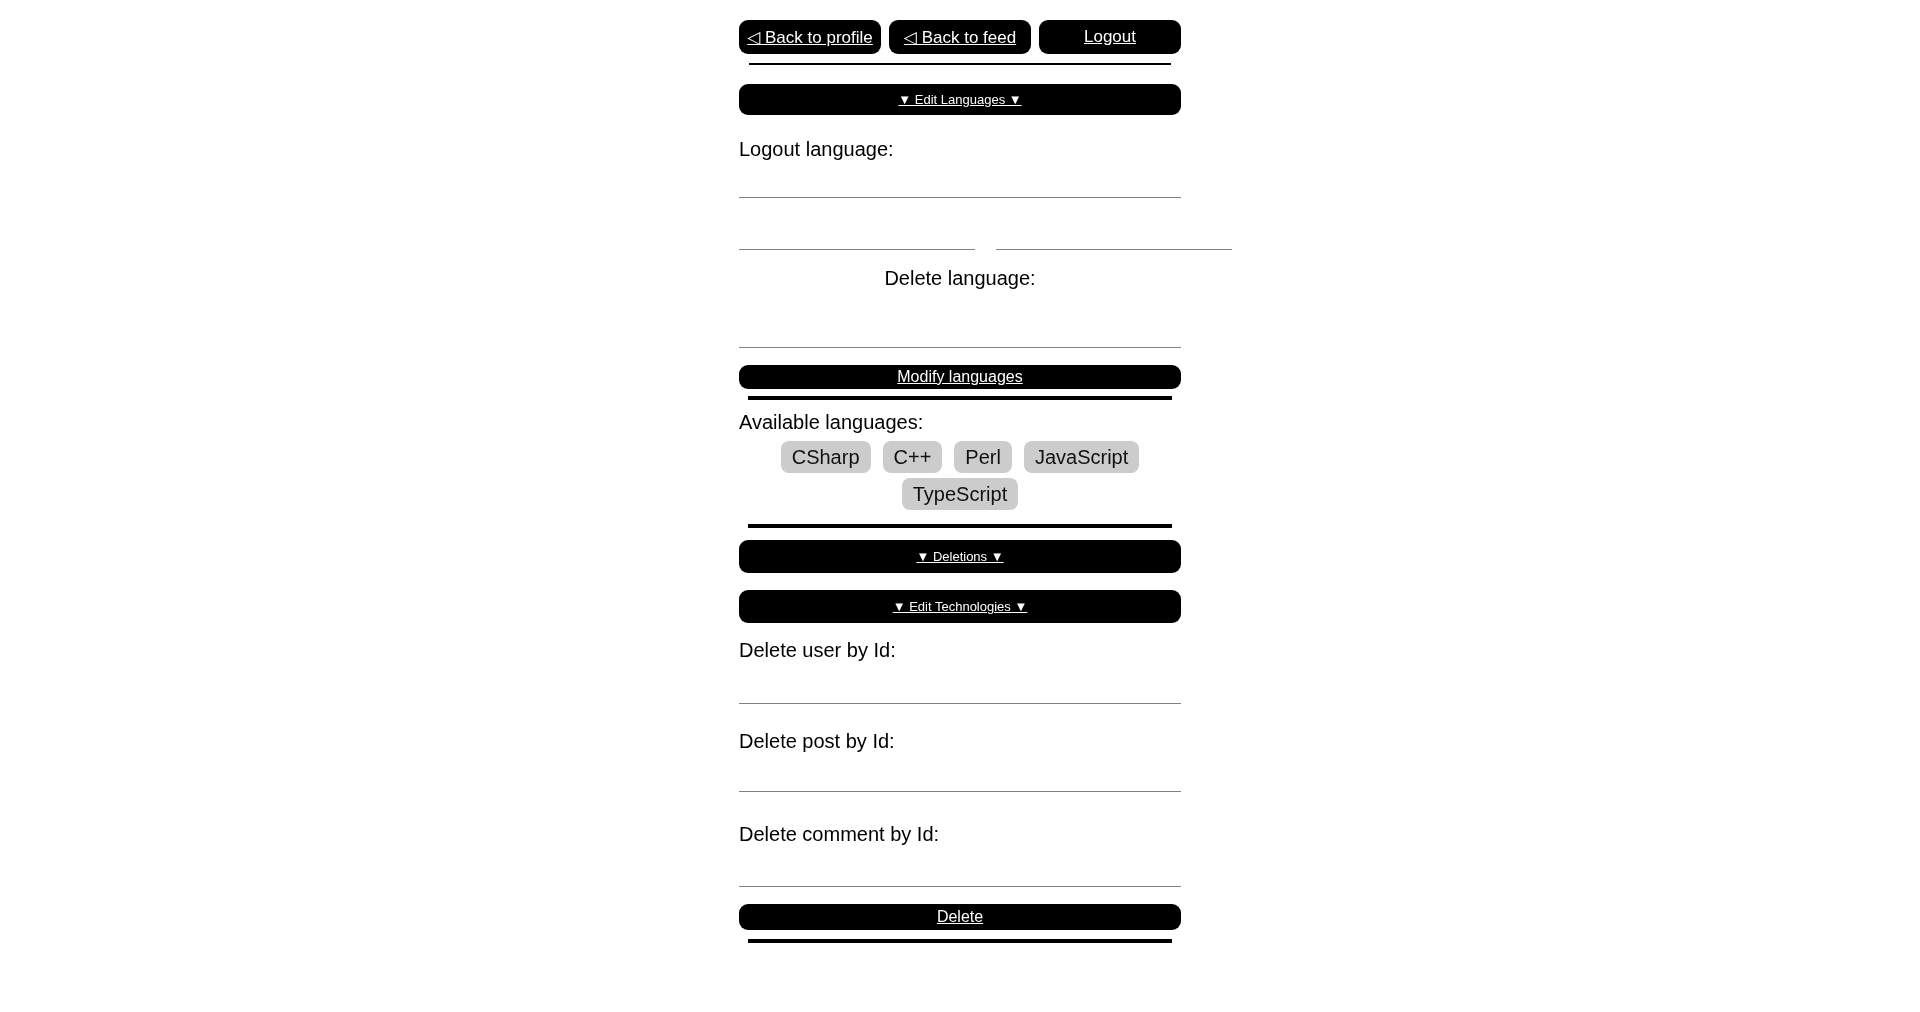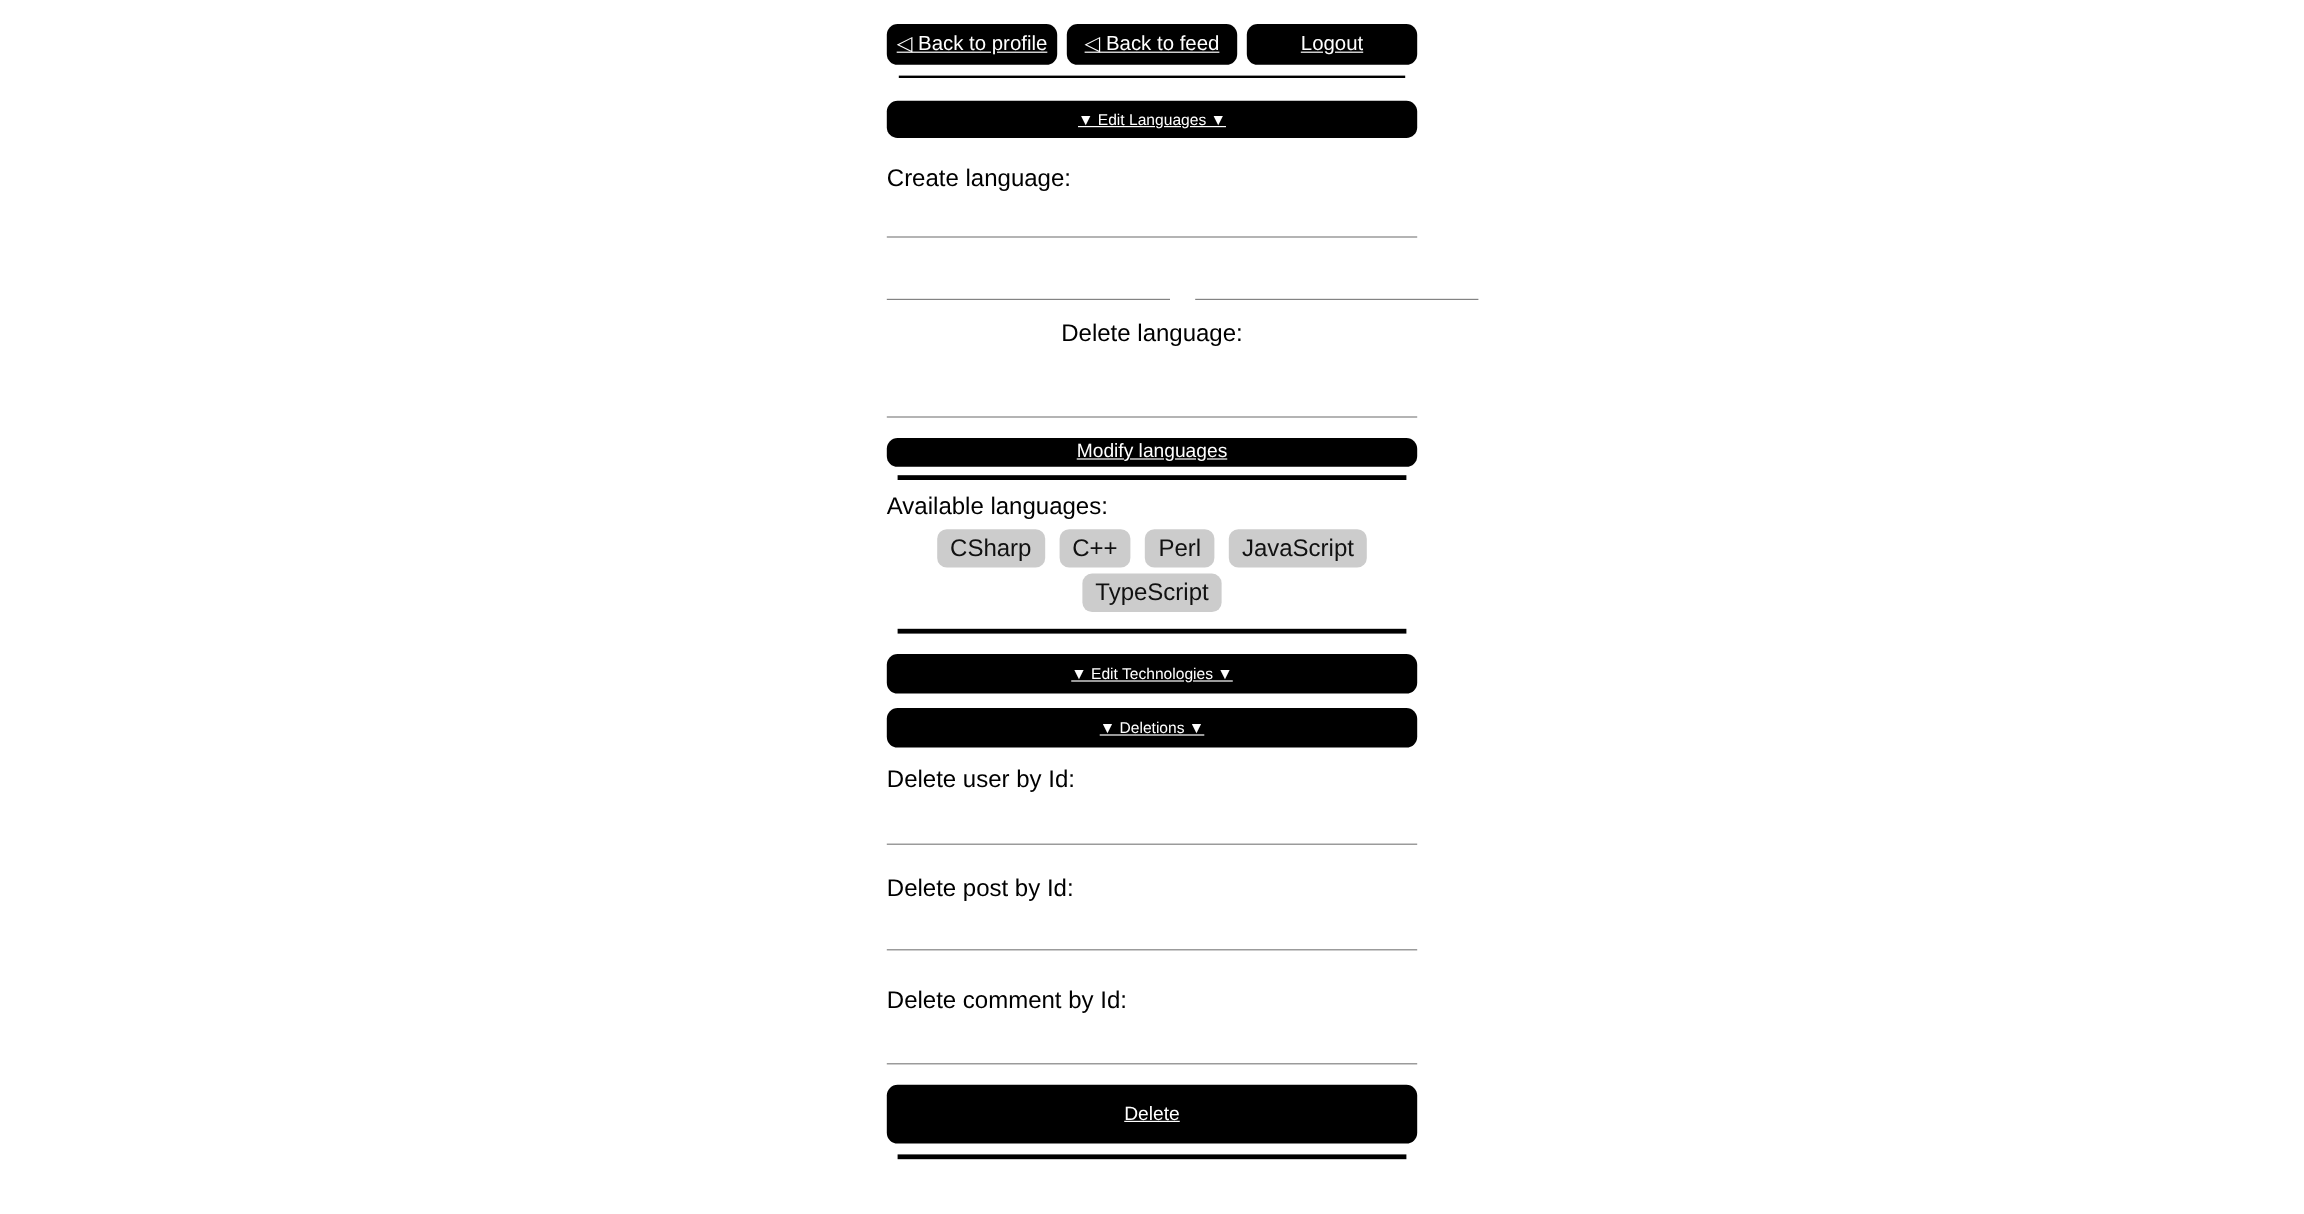--- a/index.html
+++ b/index.html
@@ -16,21 +16,21 @@
     display: block; background: #000; color: #fff; border: none;
     border-radius: 9px; font-family: inherit; cursor: pointer;
     text-align: center;
     text-decoration: underline;
   }
   .topbar { display: flex; gap: 8px; }
   .topbar .btn { flex: 1 1 0; height: 34px; font-size: 17px; }
   .accordion { width: 100%; height: 31px; font-size: 13px; }
   .accordion.h33 { height: 33px; }
   .solid { width: 100%; height: 24px; font-size: 16px; }
-  .solid.h35 { height: 49px; }
+  .solid.h35 { height: 26px; }
 
   
   hr { border: none; }
   hr.thin  { border-top: 2px solid #000; margin: 9px 10px 0; }
   hr.thick { border-top: 4px solid #000; margin: 7px 9px 0; }
   hr.mt14 { margin-top: 14px; }
   hr.mt9  { margin-top: 9px; }
 
   
   .label { font-size: 20px; line-height: 23px; color: #000; }
@@ -70,21 +70,21 @@
   <div class="topbar">
     <button class="btn">◁ Back to profile</button>
     <button class="btn">◁ Back to feed</button>
     <button class="btn">Logout</button>
   </div>
 
   <hr class="thin">
 
   <button class="btn accordion mt19">▼ Edit Languages ▼</button>
 
-  <div class="label mt23">Create language:</div>
+  <div class="label mt23">Logout language:</div>
   <input class="line-input h37" type="text" value="" style="">
 
   <div class="two-col">
     <input class="line-input h52" type="text" value="" style="">
     <input class="line-input h52" type="text" value="" style="">
   </div>
 
   <div class="label mt17">Delete language:</div>
   <input class="line-input h58" type="text" value="" style="">
 
@@ -96,23 +96,23 @@
   <div class="chips">
     <span class="chip">CSharp</span>
     <span class="chip">C++</span>
     <span class="chip">Perl</span>
     <span class="chip">JavaScript</span>
     <span class="chip">TypeScript</span>
   </div>
 
   <hr class="thick mt14">
 
+  <button class="btn accordion h33 mt12">▼ Deletions ▼</button>
+
   <button class="btn accordion h33 mt17">▼ Edit Technologies ▼</button>
-
-  <button class="btn accordion h33 mt12">▼ Deletions ▼</button>
 
   <div class="label mt16">Delete user by Id:</div>
   <input class="line-input h42" type="text" value="" style="">
 
   <div class="label mt26">Delete post by Id:</div>
   <input class="line-input h39" type="text" value="" style="">
 
   <div class="label mt31">Delete comment by Id:</div>
   <input class="line-input h41" type="text" value="" style="">
 

